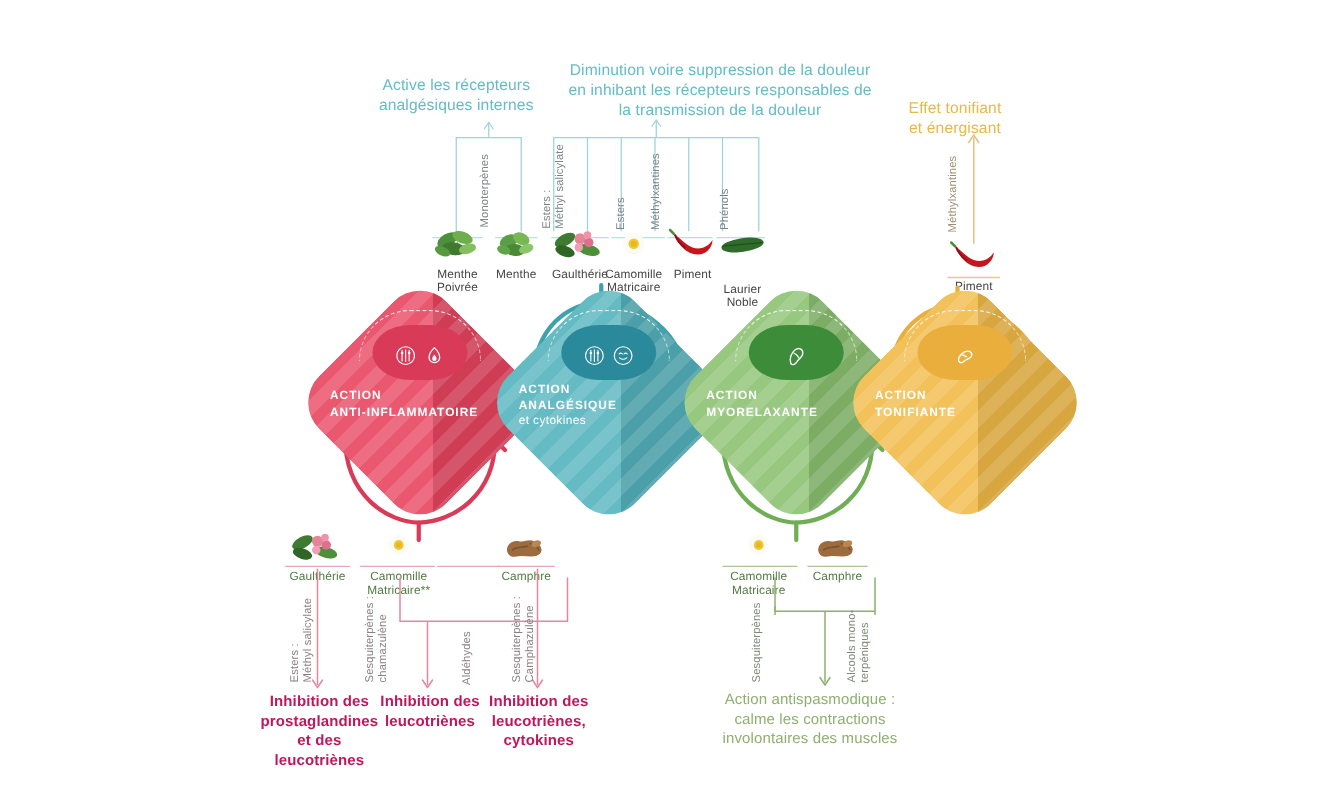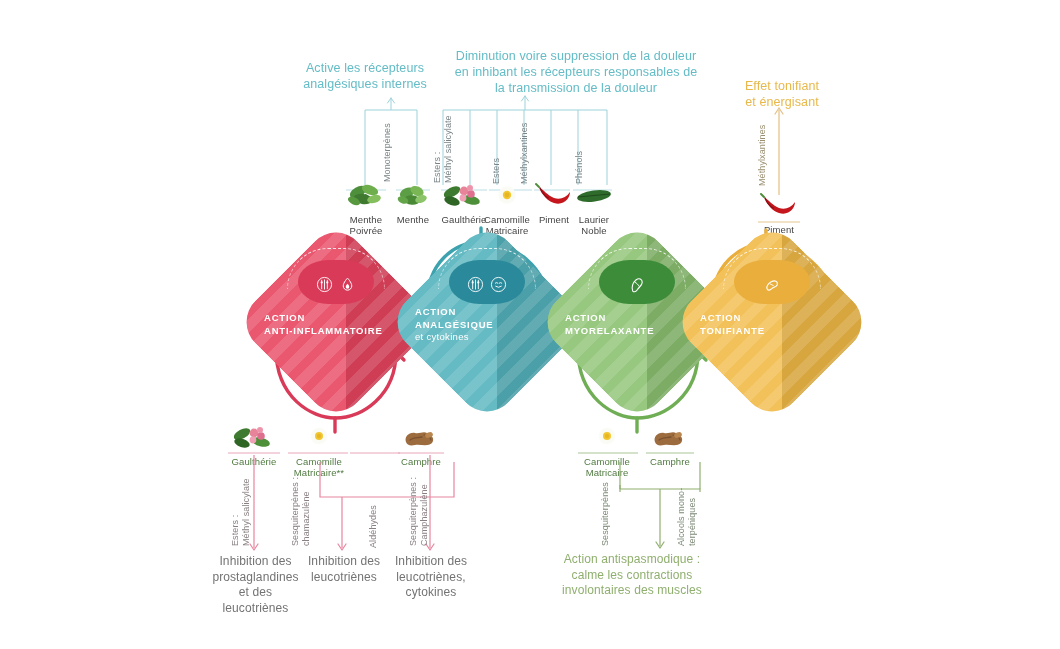--- a/index.html
+++ b/index.html
@@ -36,21 +36,21 @@
     font-size:9.5px;line-height:11px;text-align:center;color:#4c4c4c;
     letter-spacing:.1px;
   }
   .pname.green{color:#4f7a3f;}
   .pname.dark{color:#444;}
 
   
   .concl{
     font-size:12px;line-height:15.5px;text-align:center;letter-spacing:.1px;
   }
-  .concl.pink{color:#737373;}
+  .concl.pink{color:#be185d;font-weight:bold;}
   .concl.green{color:#8FAF6E;}
 
   
   .diamond-wrap{position:absolute;width:144px;height:144px;}
   .diamond{
     position:absolute;inset:0;border-radius:30px;
     transform:rotate(45deg);overflow:hidden;
   }
   .diamond .base{position:absolute;inset:0;}
   .diamond .stripes{
@@ -101,21 +101,21 @@
 
 <div id="stage">
 
   <div class="abs headline teal no-sel" style="left:452px;top:48px;width:248px;white-space:pre-line;">Diminution voire suppression de la douleur
 en inhibant les récepteurs responsables de
 la transmission de la douleur</div>
 
   <div class="abs headline teal no-sel" style="left:300px;top:60px;width:130px;white-space:pre-line;">Active les récepteurs
 analgésiques internes</div>
 
-  <div class="abs headline gold no-sel" style="left:722px;top:78px;width:120px;white-space:pre-line;">Effet tonifiant
+  <div class="abs headline gold no-sel" style="left:704px;top:78px;width:120px;white-space:pre-line;">Effet tonifiant
 et énergisant</div>
 
   <svg class="abs" style="left:0;top:0;" width="1060" height="250" viewBox="0 0 1060 250">
     <g stroke="#9DD3DA" stroke-width="1" fill="none">
 
       <path d="M365,185 L365,110 L417,110 L417,185"></path>
       <path d="M391,110 L391,98"></path>
       <path d="M391,98 l-3.5,5 M391,98 l3.5,5" stroke-linecap="round"></path>
 
       <path d="M346,190 L386,190" stroke="#B9DEE3"></path>
@@ -227,21 +227,21 @@
       <path d="M7,7 l-3,-3" stroke="#4E8F3C" stroke-width="2" stroke-linecap="round"></path>
     </svg>
     <div class="pname dark no-sel" style="white-space:pre-line;margin-top:4px;">Piment</div>
   </div>
 
   <div class="abs" style="left:572px;top:180px;width:44px;">
     <svg width="44" height="30" viewBox="0 0 44 30">
       <ellipse cx="22" cy="16" rx="17" ry="5.5" fill="#2F6B2B" transform="rotate(-8 22 16)"></ellipse>
       <path d="M6,17 L38,14" stroke="#1F4A1C" stroke-width="1" fill="none"></path>
     </svg>
-    <div class="pname dark no-sel" style="white-space:pre-line;margin-top:4px;">Laurier
+    <div class="pname dark no-sel" style="white-space:pre-line;margin-top:16px;">Laurier
 Noble</div>
   </div>
 
   <div class="abs" style="left:757px;top:190px;width:44px;">
     <svg width="44" height="30" viewBox="0 0 44 30">
       <path d="M8,8 C8,8 12,20 22,23 C32,26 38,18 38,12 C34,18 28,20 22,18 C15,15 12,10 8,8 Z" fill="#C4161C"></path>
       <path d="M8,8 C8,8 11,15 16,18" stroke="#8E1016" stroke-width="1.6" fill="none" stroke-linecap="round"></path>
       <path d="M7,7 l-3,-3" stroke="#4E8F3C" stroke-width="2" stroke-linecap="round"></path>
     </svg>
     <div class="pname dark no-sel" style="white-space:pre-line;margin-top:4px;">Piment</div>
@@ -501,17 +501,17 @@
       <path d="M660,548 l-4,-6 M660,548 l4,-6" stroke-linecap="round"></path>
       <path d="M620,462 L620,489"></path>
       <path d="M700,462 L700,489"></path>
     </g>
   </svg>
 
   <div class="abs vlabel green no-sel" style="left:600px;top:484px;height:62px;">Sesquiterpènes</div>
   <div class="abs vlabel green no-sel" style="left:676px;top:480px;height:66px;">Alcools mono-
 terpéniques</div>
 
-  <div class="abs concl green no-sel" style="left:532px;top:552px;width:200px;white-space:pre-line;">Action antispasmodique :
+  <div class="abs concl green no-sel" style="left:548px;top:552px;width:200px;white-space:pre-line;">Action antispasmodique :
 calme les contractions
 involontaires des muscles</div>
 
 </div>
 
 </body></html>

